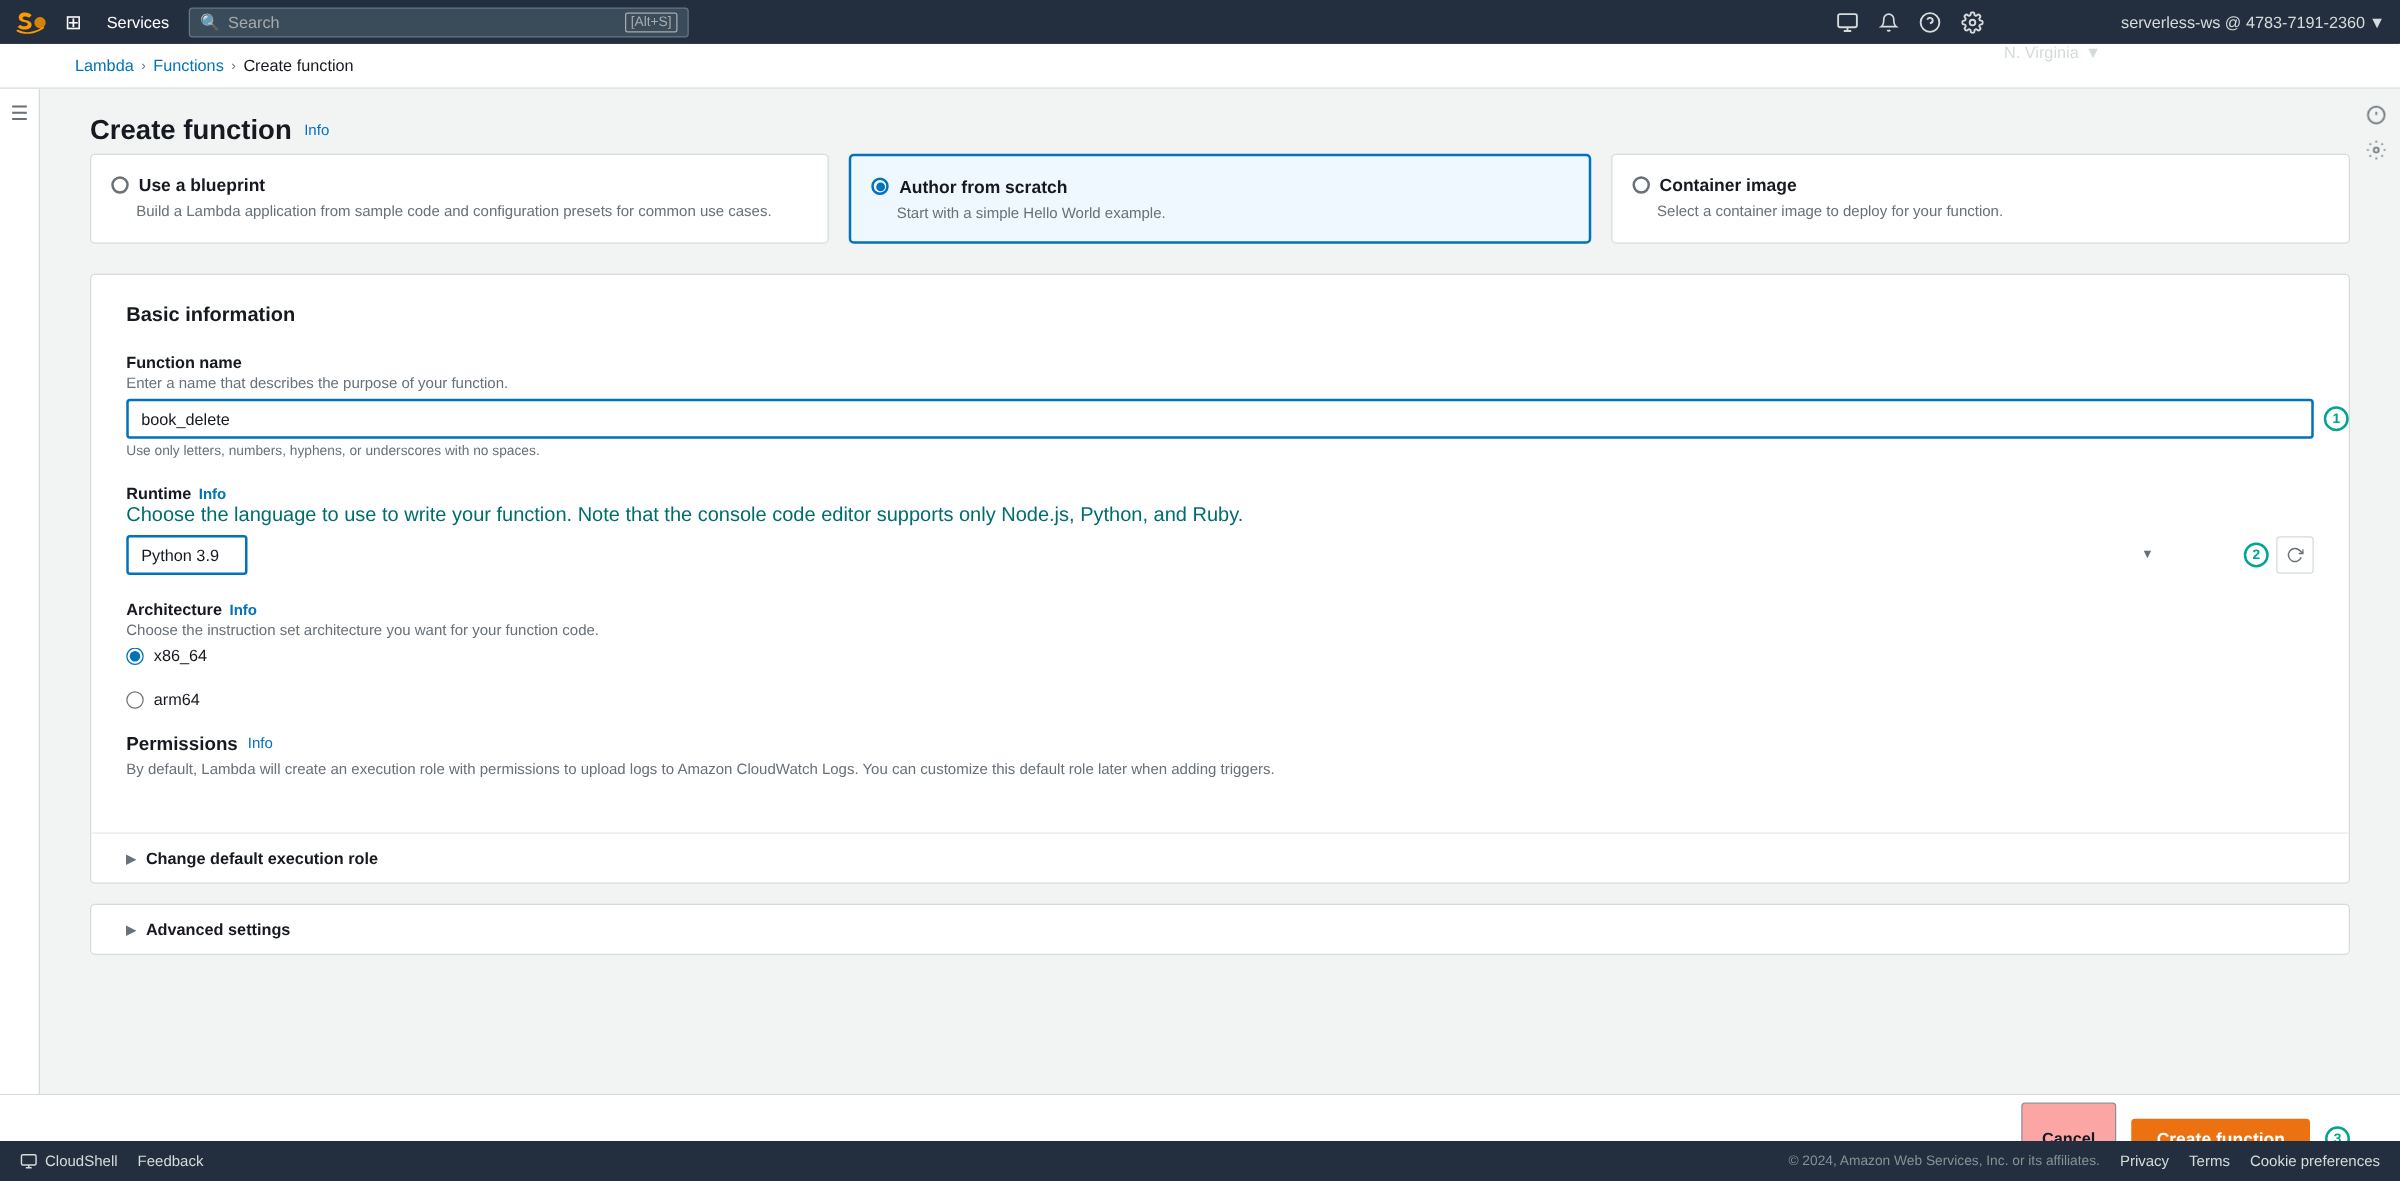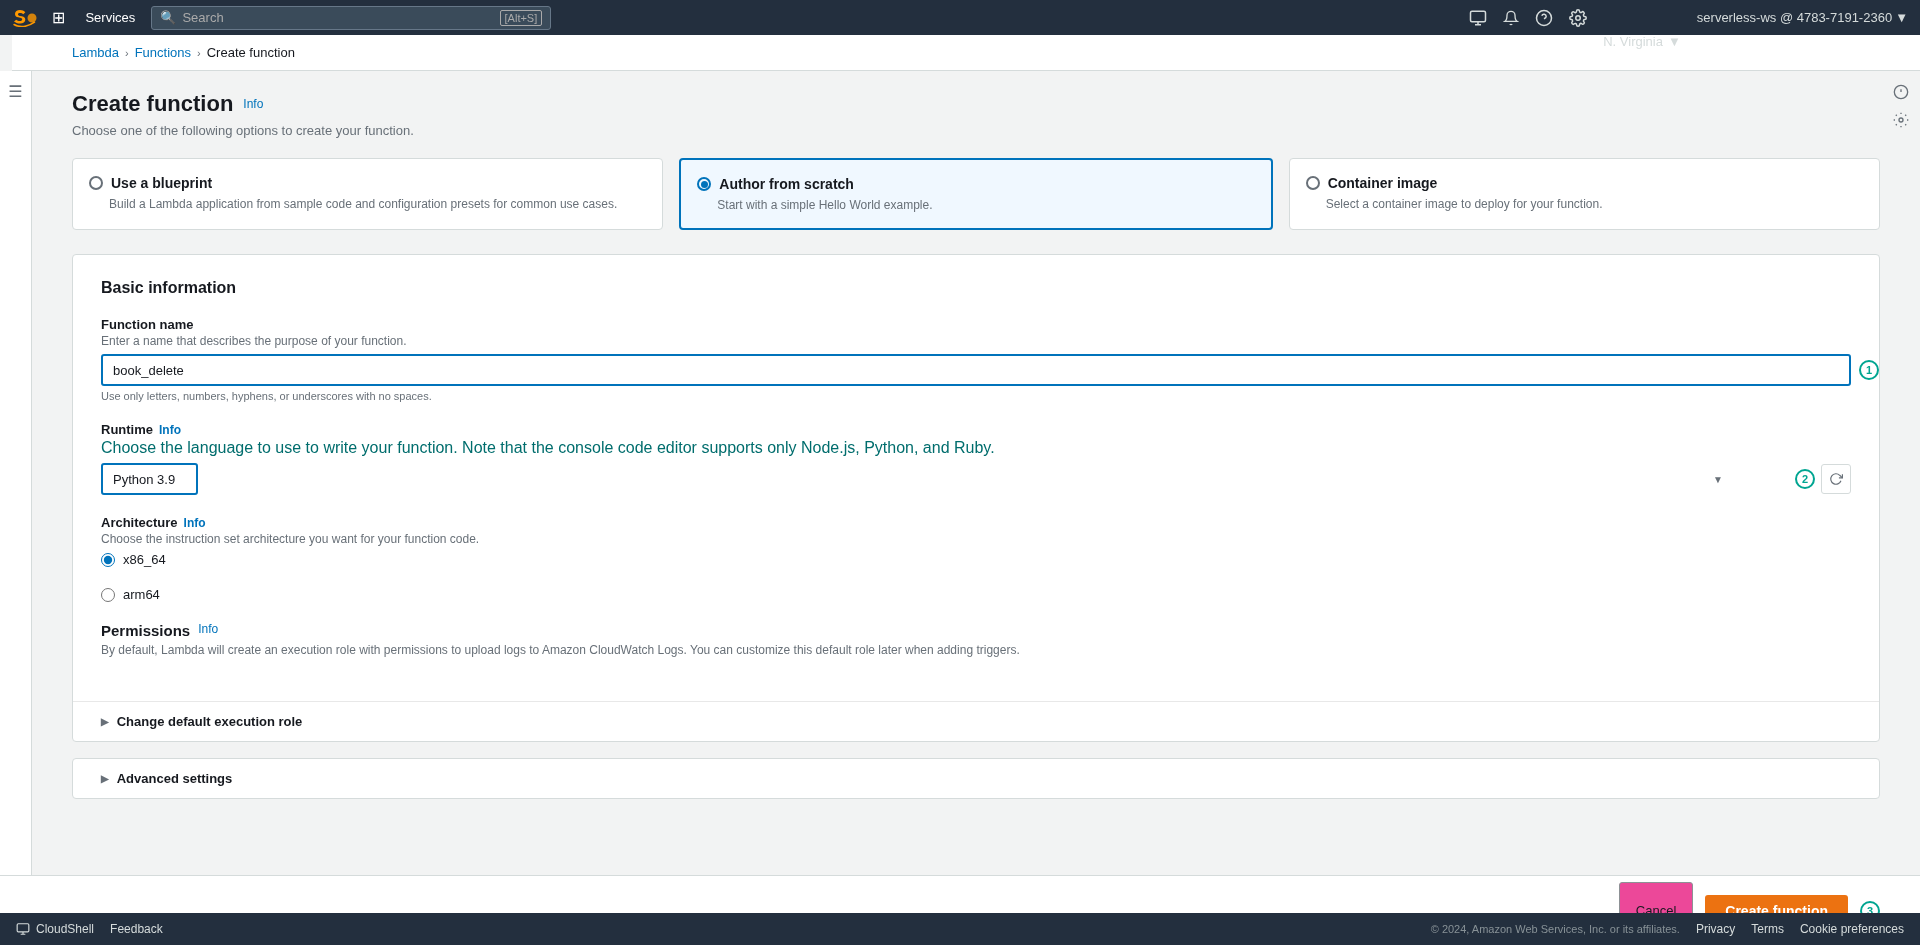--- a/index.html
+++ b/index.html
@@ -89,21 +89,21 @@
 
     
     .breadcrumb-bar {
       background: #fff;
       border-bottom: 1px solid #d5dbdb;
       height: 36px;
       display: flex;
       align-items: center;
       padding: 0 60px;
       position: fixed;
-      top: 35px; left: 12px; right: 0;
+      top: 35px; left: 0; right: 0;
       z-index: 99;
     }
     .breadcrumb {
       display: flex;
       align-items: center;
       gap: 6px;
       font-size: 13px;
     }
     .breadcrumb-link {
       color: #0073bb;
@@ -390,27 +390,28 @@
       background: #fff;
       border-top: 1px solid #d5dbdb;
       display: flex;
       align-items: center;
       justify-content: flex-end;
       padding: 0 40px;
       gap: 12px;
       z-index: 200;
     }
     .btn-cancel {
-      background: #ec4899;
+      background: #fca5a5;
       border: 1px solid #8d9195;
       border-radius: 3px;
       padding: 20px 16px;
       font-size: 13px;
       cursor: pointer;
       color: #16191f;
+      font-weight: bold;
     }
     .btn-primary {
       background: #ec7211;
       border: none;
       border-radius: 3px;
       padding: 8px 20px;
       font-size: 14px;
       font-weight: 600;
       cursor: pointer;
       color: #fff;
@@ -575,21 +576,20 @@
       </svg>
   </div>
 </div>
 
 <div class="main-content">
 
   <div class="page-title-row">
     <h1 class="page-title">Create function</h1>
     <span class="info-link">Info</span>
   </div>
-  <p class="page-subtitle">Choose one of the following options to create your function.</p>
 
   <div class="option-cards">
 
     <div class="option-card">
       <div class="option-card-header">
         <div class="radio-outer unchecked"></div>
         <span>Use a blueprint</span>
       </div>
       <div class="option-card-desc">Build a Lambda application from sample code and configuration presets for common use cases.</div>
     </div>

